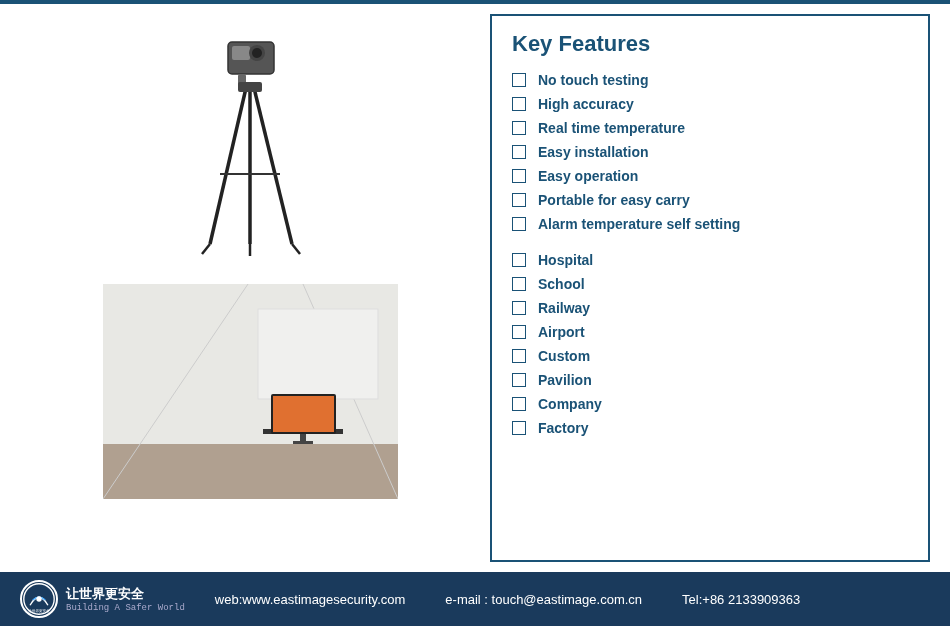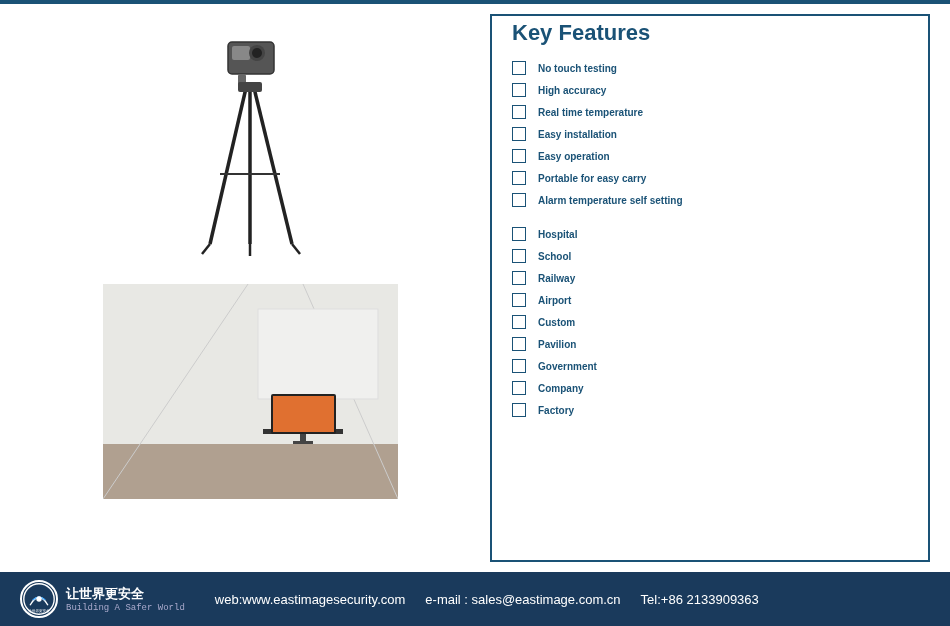--- a/index.html
+++ b/index.html
@@ -48,21 +48,21 @@
       height: 215px;
       background: #c8c8c8;
       position: relative;
       overflow: hidden;
     }
 
     
     .right-panel {
       flex: 1;
       border: 2px solid #1a5276;
-      padding: 4px 20px;
+      padding: 15px 20px;
       margin-left: 10px;
       overflow-y: auto;
     }
 
     .section-title {
       color: #1a5276;
       font-size: 22px;
       font-weight: bold;
       margin-bottom: 15px;
     }
@@ -70,21 +70,21 @@
     .feature-list {
       list-style: none;
       margin-bottom: 20px;
     }
 
     .feature-list li {
       display: flex;
       align-items: center;
       margin-bottom: 8px;
       color: #1a5276;
-      font-size: 10px;
+      font-size: 14px;
       font-weight: bold;
     }
 
     .checkbox-icon {
       width: 14px;
       height: 14px;
       border: 1.5px solid #1a5276;
       display: inline-block;
       margin-right: 12px;
       flex-shrink: 0;
@@ -126,21 +126,21 @@
       justify-content: center;
       font-size: 8px;
       text-align: center;
       color: #fff;
       flex-shrink: 0;
     }
 
     .footer-info {
       display: flex;
       align-items: center;
-      gap: 20px;
+      gap: 40px;
       font-size: 13px;
       color: #fff;
     }
 
     
     .room-bg {
       width: 100%;
       height: 100%;
     }
   </style>
@@ -224,21 +224,20 @@
       </ul>
 
 
     <ul class="feature-list" id="applications-list">
     <li><span class="checkbox-icon"></span>Hospital</li>
         <li><span class="checkbox-icon"></span>School</li>
         <li><span class="checkbox-icon"></span>Railway</li>
         <li><span class="checkbox-icon"></span>Airport</li>
         <li><span class="checkbox-icon"></span>Custom</li>
         <li><span class="checkbox-icon"></span>Pavilion</li>
-        <li><span class="checkbox-icon"></span>Government</li>
         <li><span class="checkbox-icon"></span>Company</li>
         <li><span class="checkbox-icon"></span>Factory</li>
       </ul>
 
   </div>
 </div>
 
 <div class="footer">
   <div class="footer-logo">
     <div class="footer-logo-circle">
@@ -250,16 +249,16 @@
         <text x="19" y="34" text-anchor="middle" font-size="4" fill="#fff">让世界更安全</text>
       </svg>
     </div>
     <div>
       <div style="font-size:13px;font-weight:bold;">让世界更安全</div>
       <div style="font-size:9px;color:#aac;font-family:Liberation Mono, monospace;">Building A Safer World</div>
     </div>
   </div>
   <div class="footer-info">
     <span>web:www.eastimagesecurity.com</span>
-    <span>e-mail : sales@eastimage.com.cn</span>
+    <span>e-mail : touch@eastimage.com.cn</span>
     <span>Tel:+86 2133909363</span>
   </div>
 </div>
 
 </body></html>

